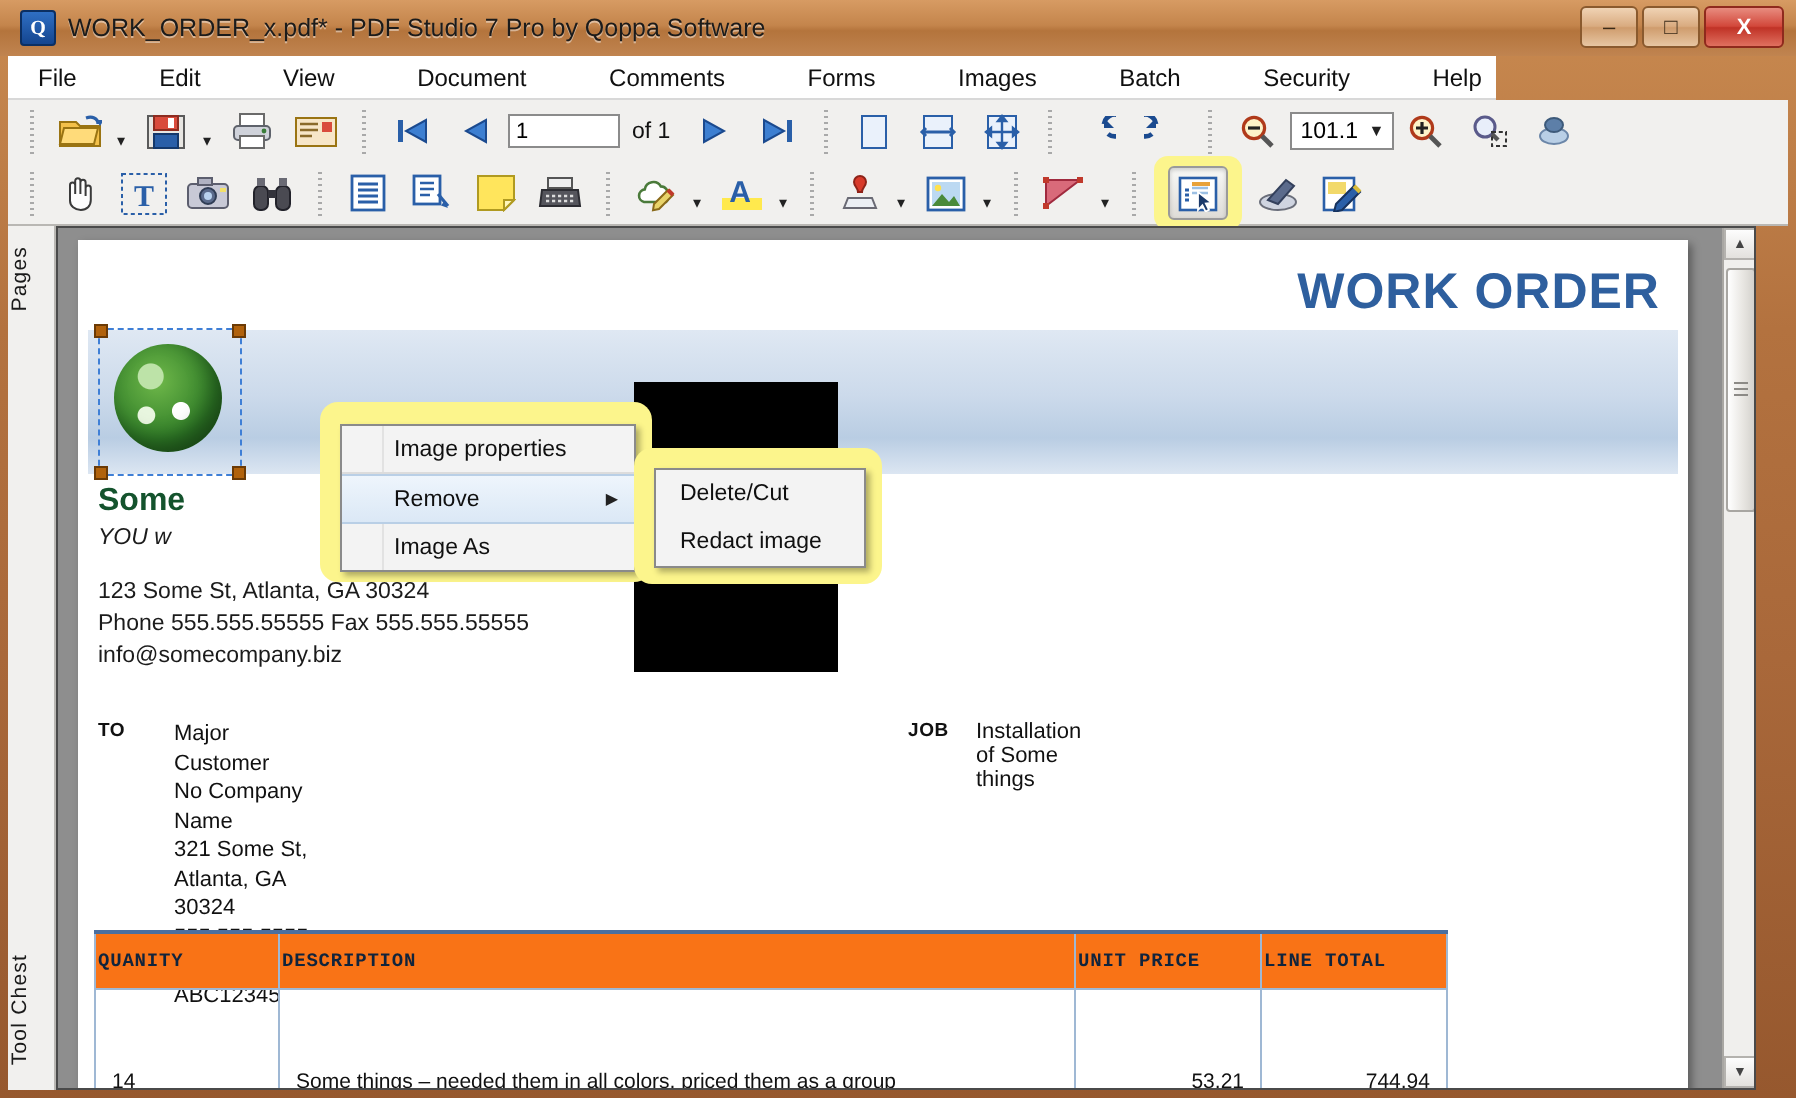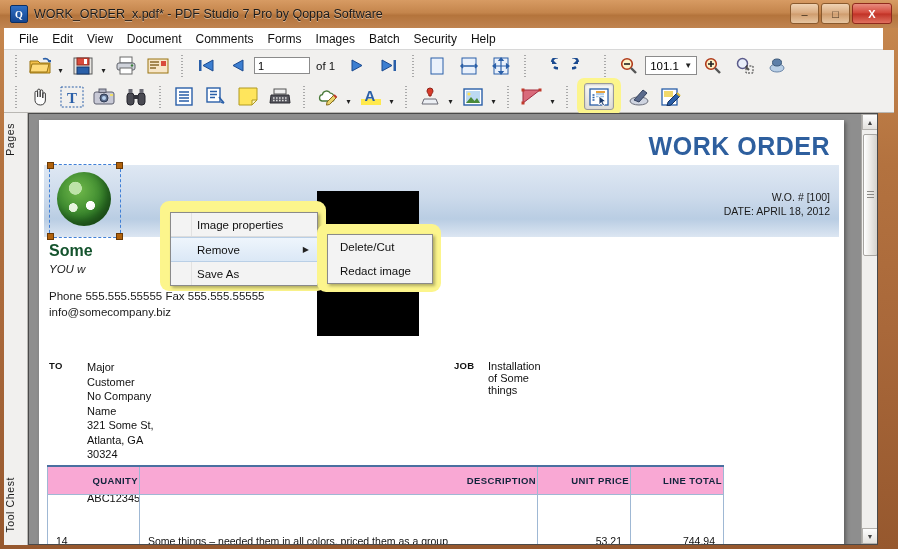--- a/index.html
+++ b/index.html
@@ -38,23 +38,23 @@
     display:flex;align-items:center;justify-content:center;
     font-size:11px;color:#3a2a18;
   }
   .wb.close{
     width:38px;
     background:linear-gradient(180deg,#e88c7f,#d2473a 48%,#c03226 52%,#e0705f);
     border-color:#8f2a1d;color:#fff;font-weight:bold;
   }
   
   .menubar{
-    position:absolute;left:4px;top:28px;width:879px;height:22px;
+    position:absolute;left:4px;top:28px;width:744px;height:22px;
     background:#ffffff;border-bottom:1px solid #d8d8d8;
-    display:flex;align-items:center;padding-left:8px;box-sizing:border-box;
+    display:flex;align-items:center;padding-left:8px;box-sizing:border-box;justify-content:space-between;
   }
   .menu-item{font-size:12px;color:#101010;padding:1px 7px;cursor:default;}
   
   .toolbars{
     position:absolute;left:4px;top:50px;width:890px;height:63px;
     background:#f1f0ee;border-bottom:1px solid #b9b7b3;box-sizing:border-box;
   }
   .trow{height:31px;display:flex;align-items:center;padding-left:4px;}
   .sep{width:2px;height:22px;margin:0 7px;
     background:repeating-linear-gradient(180deg,#a9a9a9 0 1px,transparent 1px 3px);}
@@ -157,23 +157,23 @@
   .tosec .body{position:absolute;left:38px;top:0;line-height:14.5px;white-space:pre-line;}
   .jobsec{position:absolute;left:415px;top:240px;font-size:11px;color:#111;}
   .jobsec .lbl{position:absolute;left:0;top:0;font-size:9.5px;font-weight:bold;letter-spacing:.3px;}
   .jobsec .body{position:absolute;left:34px;top:0;}
   
   .itable{
     position:absolute;left:8px;top:345px;width:676px;
     border-collapse:collapse;table-layout:fixed;
   }
   .itable th{
-    background:#f9a8d4;border:1px solid #9fb8d4;border-top:2px solid #4a6fa0;
+    background:#f97316;border:1px solid #9fb8d4;border-top:2px solid #4a6fa0;
     font-size:9.5px;font-weight:bold;color:#11243c;letter-spacing:.4px;
-    height:25px;text-align:right;
+    height:25px;text-align:left;font-family:Liberation Mono, monospace;
   }
   .itable td{
     border:1px solid #9fb8d4;height:52px;font-size:10.5px;color:#111;
     padding:0 8px;vertical-align:bottom;padding-bottom:7px;
   }
   .ta-r{text-align:right;}
   
   .ctx-hl{
     position:absolute;background:#fcf58c;border-radius:9px;
   }
@@ -515,36 +515,33 @@
   <div class="leftstrip">
     <div class="vtab top">Pages</div>
     <div class="vtab bottom">Tool Chest</div>
   </div>
 
   <div class="viewport">
     <div class="page">
 
       <div class="phead"></div>
       <div class="worktitle">WORK ORDER</div>
-      <div class="wo-meta">
-        <div>W.O. # [100]</div>
-        <div>DATE: APRIL 18, 2012</div>
-      </div>
 
       <div class="globe"></div>
       <div class="sel-box">
         <div class="handle h-tl"></div>
         <div class="handle h-tr"></div>
         <div class="handle h-bl"></div>
         <div class="handle h-br"></div>
       </div>
 
       <div class="company">Some</div>
       <div class="tagline">YOU w</div>
       <div class="addr">
+        <div>123 Some St, Atlanta, GA 30324</div>
         <div>Phone 555.555.55555 Fax 555.555.55555</div>
         <div>info@somecompany.biz</div>
       </div>
 
       <div class="blackbox"></div>
 
       <div class="tosec">
         <div class="lbl">TO</div>
         <div class="body">Major Customer
 No Company Name
@@ -595,21 +592,21 @@
   </div>
 
   <div class="ctx-hl" style="left:160px;top:201px;width:166px;height:90px;"></div>
   <div class="ctx" style="left:170px;top:212px;width:146px;">
     <div class="ctx-strip"></div>
     <div class="ctx-item">Image properties</div>
     <div class="ctx-item sel">
       <span>Remove</span>
       <span class="arrow">▶</span>
     </div>
-    <div class="ctx-item">Save As</div>
+    <div class="ctx-item">Image As</div>
   </div>
 
   <div class="ctx-hl" style="left:317px;top:224px;width:124px;height:68px;"></div>
   <div class="ctx ctx2" style="left:327px;top:234px;width:104px;">
     <div class="ctx-item">Delete/Cut</div>
     <div class="ctx-item">Redact image</div>
   </div>
 
 </div>
 

